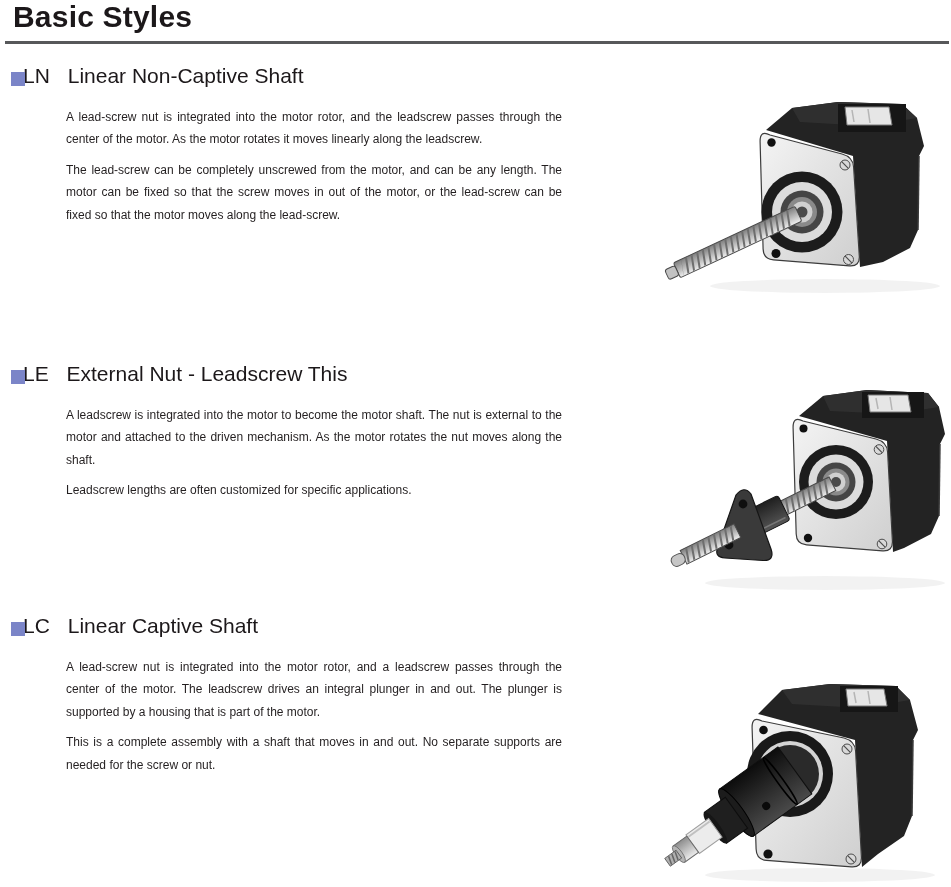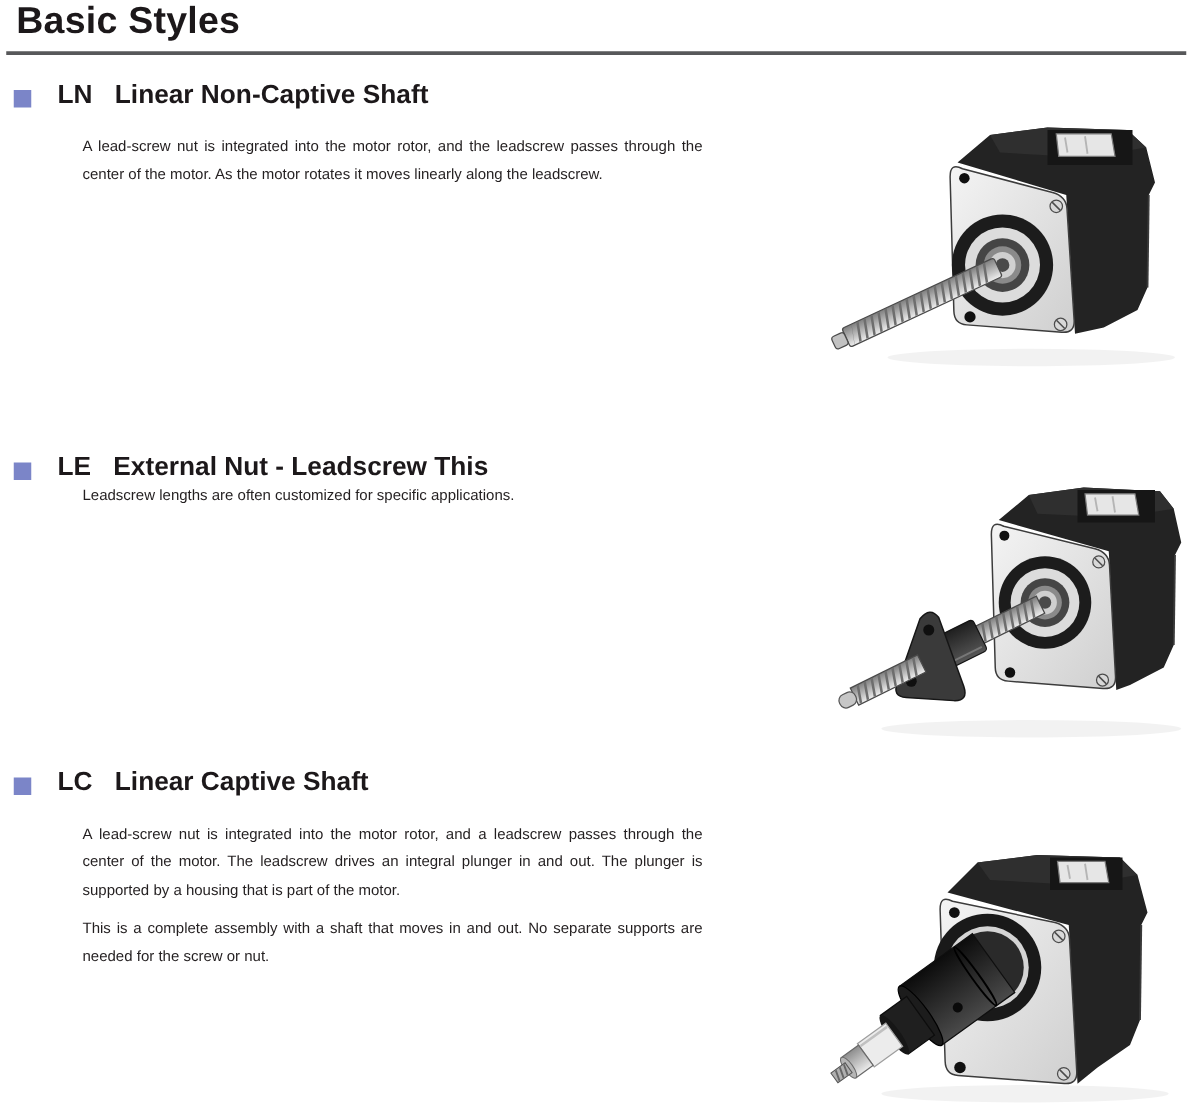--- a/index.html
+++ b/index.html
@@ -13,22 +13,22 @@
     font-size:30px;font-weight:bold;letter-spacing:0.2px;color:#1c181a;
   }
   .title-rule{
     position:absolute;left:5px;right:2px;top:41px;height:2.5px;background:#57585a;
   }
   .sec{position:absolute;left:0;width:578px;}
   .sec-ln{top:64px;}
   .sec-le{top:362px;}
   .sec-lc{top:614px;}
   .sec h2{
-    margin:0;padding-left:46px;position:relative;
-    font-size:21px;line-height:23px;font-weight:bold;color:#1c181a;
+    margin:0;padding-left:23px;position:relative;
+    font-size:21px;line-height:23px;font-weight:normal;color:#1c181a;
     white-space:nowrap;
   }
   .bullet{
     position:absolute;left:11px;top:8px;width:14px;height:14px;background:#7b85c8;
   }
   .sec h2 .code{margin-right:12px;}
   .sec p{
     margin:0 0 0 66px;width:496px;text-align:justify;
     font-size:12px;line-height:22.4px;color:#231f20;
   }
@@ -48,28 +48,30 @@
   <h1 class="page-title">Basic Styles</h1>
   <div class="title-rule" style="background: rgb(87, 88, 90);"></div>
 
   <section class="sec sec-ln">
     <h2>
       <span class="bullet" style="background: rgb(123, 133, 200);"></span>
       <span class="code">LN</span>
       <span class="name">Linear Non-Captive Shaft</span>
     </h2>
     <p class="first">A lead-screw nut is integrated into the motor rotor, and the leadscrew passes through the center of the motor.  As the motor rotates it moves linearly along the leadscrew.</p>
+    <p>The lead-screw can be completely unscrewed from the motor, and can be any length.  The motor can be fixed so that the screw moves in out of the motor, or the lead-screw can be fixed so that the motor moves along the lead-screw.</p>
   </section>
 
   <section class="sec sec-le">
     <h2>
       <span class="bullet" style="background: rgb(123, 133, 200);"></span>
       <span class="code">LE</span>
       <span class="name">External Nut - Leadscrew This</span>
     </h2>
+    <p class="first">A leadscrew is integrated into the motor to become the motor shaft.  The nut is external to the motor and attached to the driven mechanism.  As the motor rotates the nut moves along the shaft.</p>
     <p>Leadscrew lengths are often customized for specific applications.</p>
   </section>
 
   <section class="sec sec-lc">
     <h2>
       <span class="bullet" style="background: rgb(123, 133, 200);"></span>
       <span class="code">LC</span>
       <span class="name">Linear Captive Shaft</span>
     </h2>
     <p class="first">A lead-screw nut is integrated into the motor rotor, and a leadscrew passes through the center of the motor.  The leadscrew drives an integral plunger in and out.  The plunger is supported by a housing that is part of the motor.</p>

